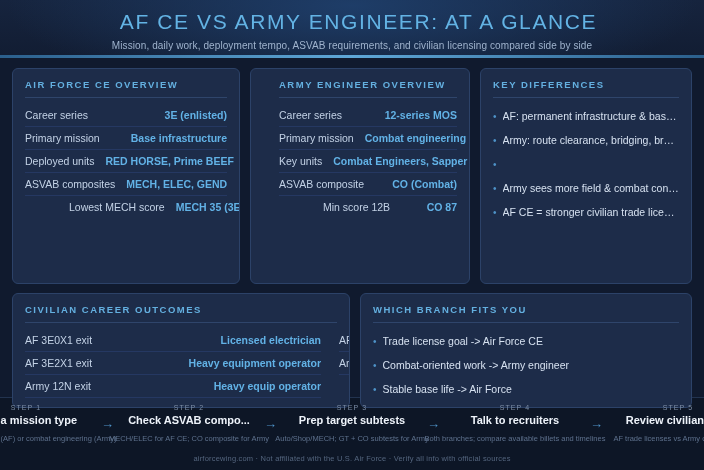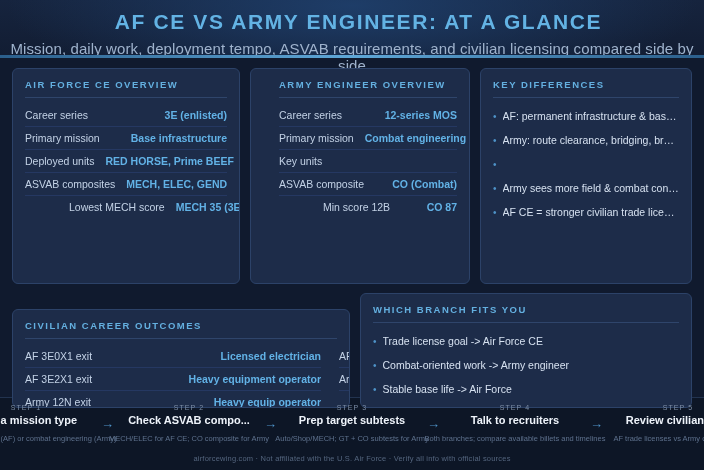--- a/index.html
+++ b/index.html
@@ -40,30 +40,30 @@
   }
   .header::after {
     content: "";
     position: absolute;
     left: 0; right: 0; bottom: -3px;
     height: 3px;
     background: linear-gradient(90deg, #2b5f8c 0%, #5fa8d8 50%, #2b5f8c 100%);
   }
   .title {
     font-size: 21px;
-    font-weight: bold;
+    font-weight: normal;
     letter-spacing: 1.6px;
     color: #63b3e4;
     padding-top: 10px;
     line-height: 1.1;
     text-transform: uppercase;
     margin-left: 13px;
   }
   .subtitle {
-    font-size: 15px;
+    font-size: 10px;
     color: #9fb3cd;
     padding-top: 7px;
     letter-spacing: 0.1px;
   }
 
   
   .content {
     flex: 1 1 auto;
     padding: 10px 12px 0 12px;
     display: flex;
@@ -89,21 +89,21 @@
     background: #1d2c49;
     border: 1px solid #2c4268;
     border-radius: 6px;
     padding: 10px 12px 10px 12px;
     overflow: hidden;
     position: relative;
   }
   .card.col-a { flex: 0 0 228px; }
   .card.col-b { flex: 0 0 220px; padding-left: 28px; }
   .card.col-c { flex: 1 1 auto; }
-  .card.wide-a { flex: 0 0 338px; margin-top: 16px; }
+  .card.wide-a { flex: 0 0 338px; }
   .card.wide-b { flex: 1 1 auto; }
 
   .card-title {
     font-size: 9.5px;
     font-weight: bold;
     letter-spacing: 1.5px;
     color: #64b0e0;
     text-transform: uppercase;
     padding-bottom: 7px;
     border-bottom: 1px solid #2f4straight;
@@ -288,20 +288,21 @@
         <div class="stat">
           <span class="stat-label">Career series</span>
           <span class="stat-value">12-series MOS</span>
         </div>
         <div class="stat">
           <span class="stat-label">Primary mission</span>
           <span class="stat-value">Combat engineering</span>
         </div>
         <div class="stat">
           <span class="stat-label">Key units</span>
+          <span class="stat-value">Combat Engineers, Sapper</span>
         </div>
         <div class="stat">
           <span class="stat-label">ASVAB composite</span>
           <span class="stat-value">CO (Combat)</span>
         </div>
         <div class="stat">
           <span class="stat-label">Min score 12B</span>
           <span class="stat-value">CO 87</span>
         </div>
       </div>

